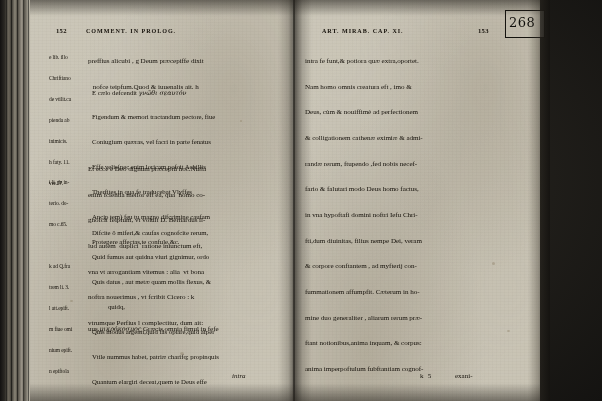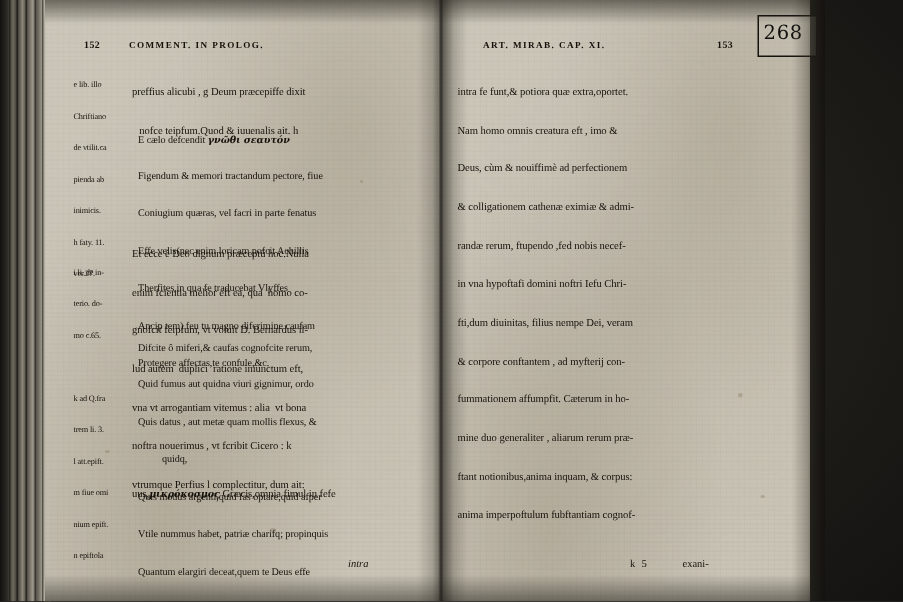--- a/index.html
+++ b/index.html
@@ -157,21 +157,21 @@
     letter-spacing: -.1px;
   }
   .verse {
     font-size: 6.8px;
     line-height: 8.3px;
     letter-spacing: -.05px;
   }
   .greek {
     font-family: "DejaVu Serif", serif;
     font-style: italic;
-    font-weight: 700;
+    font-weight: 400;
     font-size: 6.4px;
     margin-top: 21px;
   }
   .sig {
     font-size: 7.0px;
     letter-spacing: 1.2px;
     padding-left: 28px;
   }
   .catch {
     font-size: 7.0px;
@@ -318,20 +318,21 @@
 
     <div class="tx head" style="left:322px; top:28px;">ART. MIRAB. CAP. XI.</div>
     <div class="tx folio" style="left:478px; top:27px;">153</div>
 
     <div class="tx body" style="left:305px; top:40px;">
       <div>intra fe funt,&amp; potiora quæ extra,oportet.</div>
       <div>Nam homo omnis creatura eft , imo &amp;</div>
       <div>Deus, cùm &amp; nouiffimè ad perfectionem</div>
       <div>&amp; colligationem cathenæ eximiæ &amp; admi-</div>
       <div>randæ rerum, ftupendo ,fed nobis necef-</div>
+      <div>fario &amp; falutari modo Deus homo factus,</div>
       <div>in vna hypoftafi domini noftri Iefu Chri-</div>
       <div>fti,dum diuinitas, filius nempe Dei, veram</div>
       <div>&amp; corpore conftantem , ad myfterij con-</div>
       <div>fummationem affumpfit. Cæterum in ho-</div>
       <div>mine duo generaliter , aliarum rerum præ-</div>
       <div>ftant notionibus,anima inquam, &amp; corpus:</div>
       <div>anima imperpoftulum fubftantiam cognof-</div>
       
       
       

